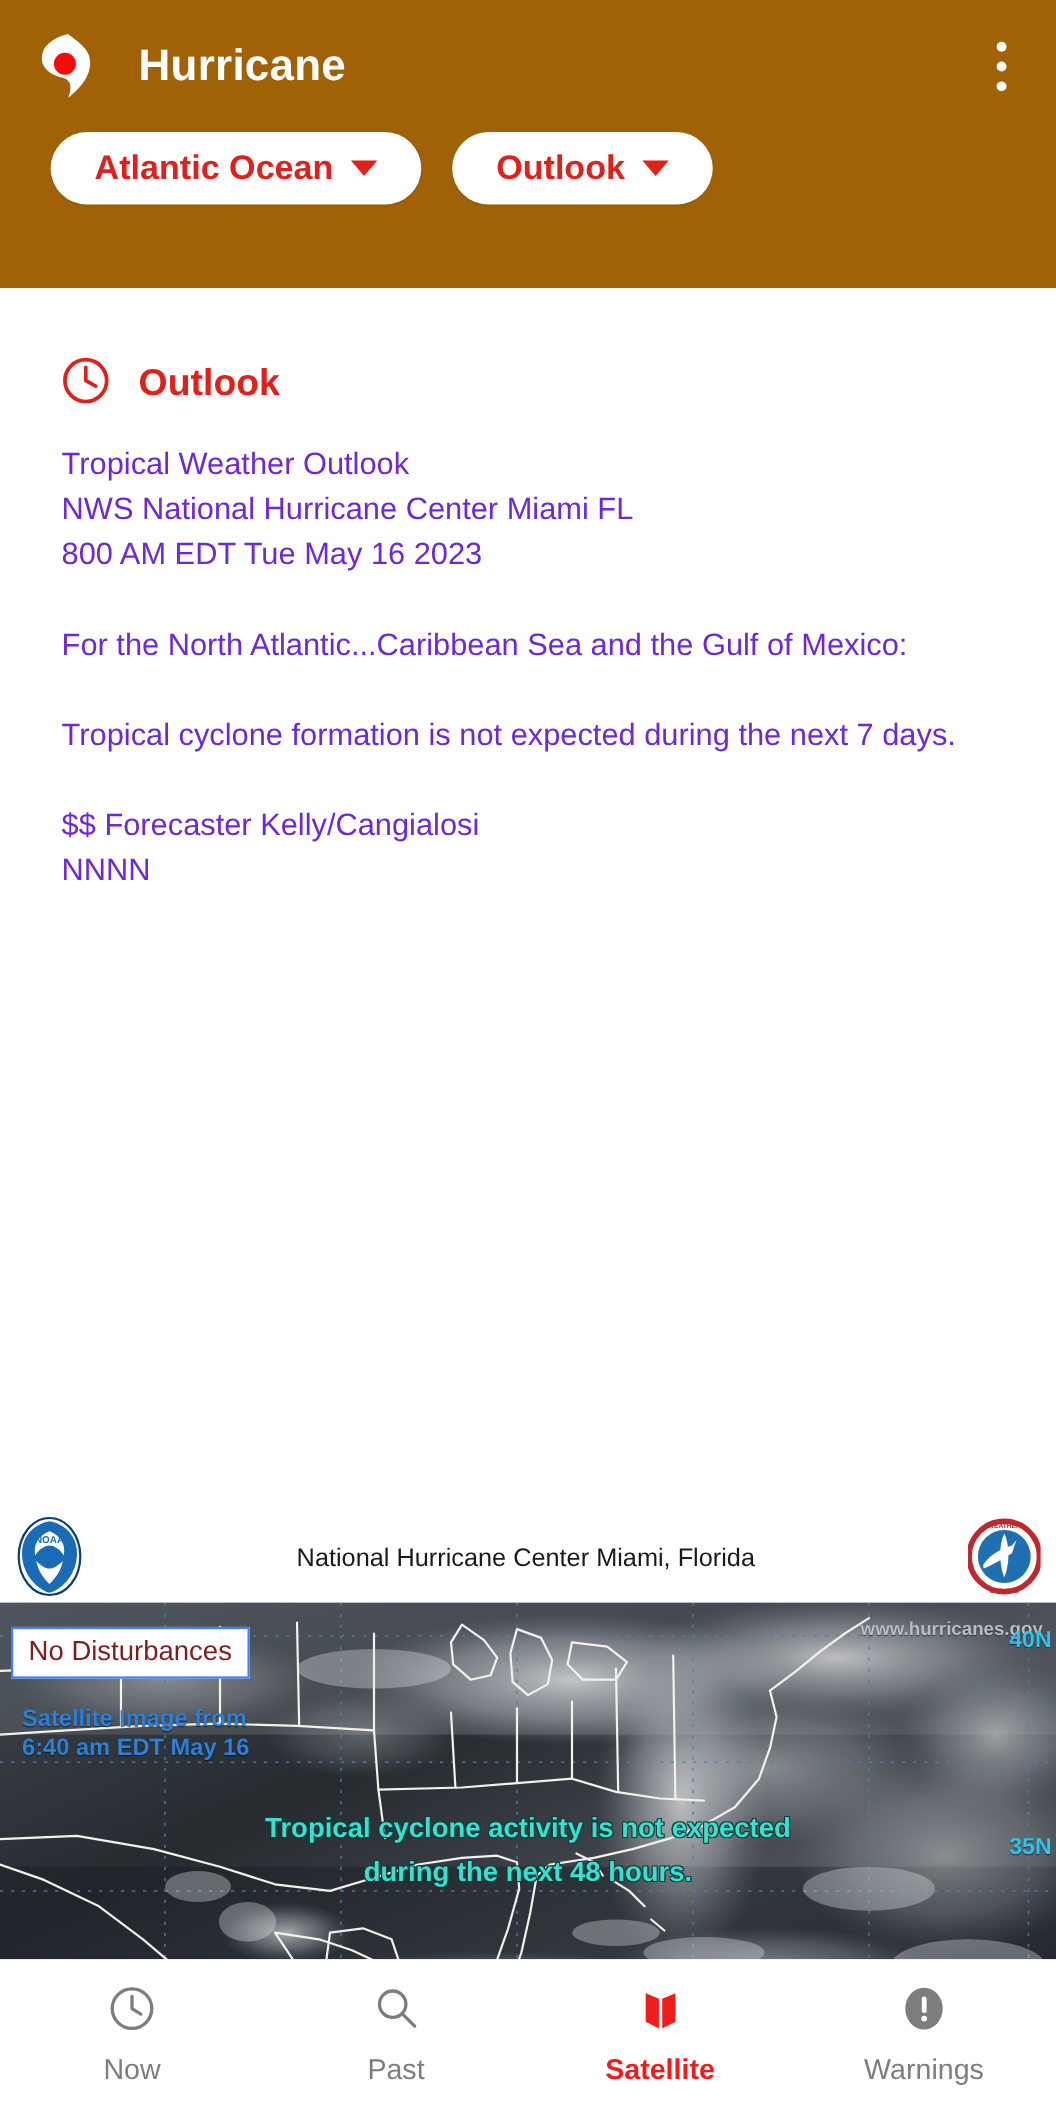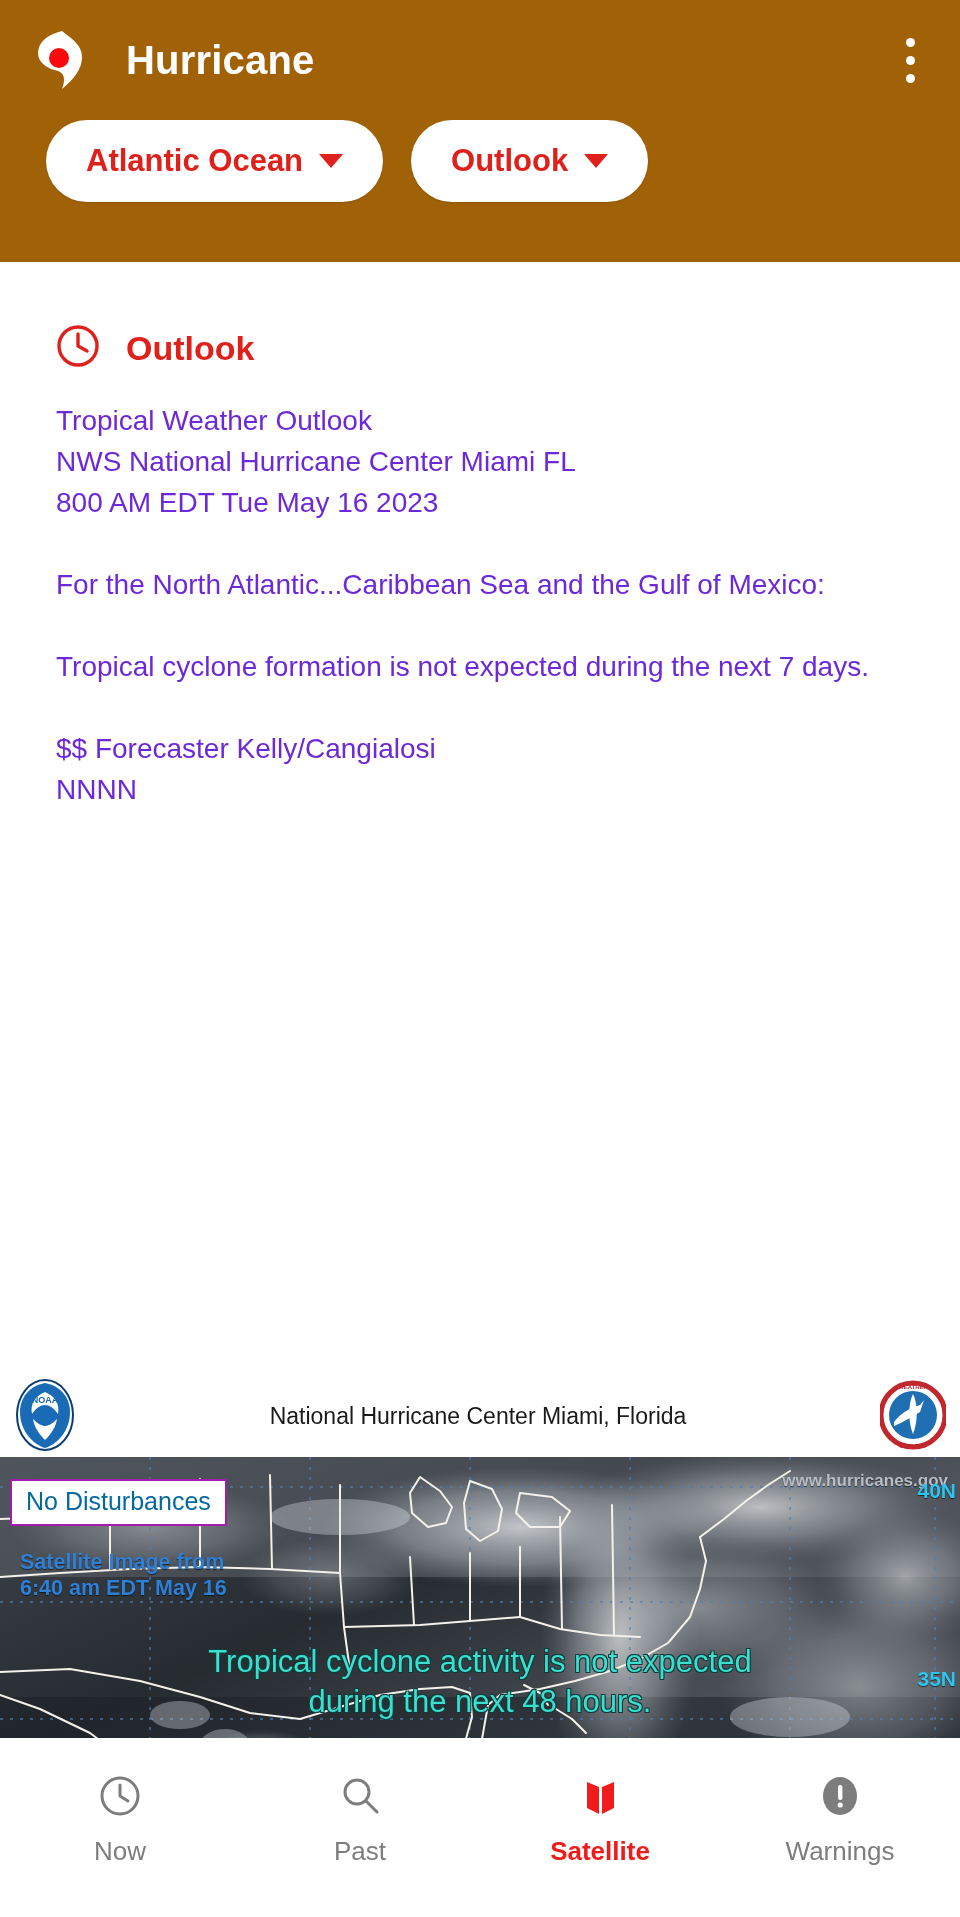--- a/index.html
+++ b/index.html
@@ -39,21 +39,21 @@
     align-items:center; justify-content:center;
     gap:9px;
     cursor:pointer;
   }
   .overflow i { display:block; width:9px; height:9px; border-radius:50%; background:#fff; }
 
   .chip-row { display:flex; gap:28px; padding:0 0 0 46px; align-items:center; }
   .chip {
     background:#fff;
     border-radius:42px;
-    height:82px;
+    height:66px;
     display:flex; align-items:center; justify-content:space-between;
     gap:16px;
     padding:0 40px;
     cursor:pointer;
     box-shadow:0 1px 2px rgba(0,0,0,0.13);
   }
   .chip-label { color:#e0201a; font-size:31px; font-weight:bold; white-space:nowrap; }
   .caret { width:0; height:0; border-left:12px solid transparent; border-right:12px solid transparent; border-top:14px solid #e0201a; }
 
   
@@ -91,60 +91,60 @@
   .map {
     position:relative;
     height:430px;
     overflow:hidden;
     background:#2e3338;
   }
   .map-img { position:absolute; inset:0; }
 
   .disturb-box {
     position:absolute; left:10px; top:22px;
-    background:#fff; border:2px solid #a21caf;
+    background:#fff; border:2px solid #3b82f6;
     padding:6px 14px 8px;
-    font-size:25px; color:#0369a1;
+    font-size:25px; color:#7f1d1d;
     z-index:6;
   }
   .sat-note {
     position:absolute; left:20px; top:92px;
     color:#2e7fd6; font-size:21.5px; font-weight:bold;
     line-height:26px; z-index:6;
     text-shadow:0 1px 1px rgba(0,0,0,0.6);
   }
   .map-url {
     position:absolute; right:12px; top:14px;
     color:#b8bec6; font-size:17px; font-weight:bold; z-index:6;
     text-shadow:0 1px 1px rgba(0,0,0,0.55);
   }
   .banner-text {
     position:absolute; left:0; right:0; top:185px;
     text-align:center; z-index:6;
-    color:#3bdfd0; font-size:31px; font-weight:normal; line-height:40px;
+    color:#3bdfd0; font-size:25px; font-weight:bold; line-height:40px;
     text-shadow:1px 1px 0 #0d3c3a, -1px 1px 0 #0d3c3a, 1px -1px 0 #0d3c3a, -1px -1px 0 #0d3c3a;
   }
   .lat-label { position:absolute; right:4px; color:#2fc4f0; font-size:21px; font-weight:bold; z-index:6;
     text-shadow:0 1px 1px rgba(0,0,0,0.6); }
 
   
   .ad {
     position:absolute; left:0; right:0; top:1640px;
     height:124px;
     background:#fff;
     border-bottom:1px solid #e2e2e2;
     display:flex; align-items:center;
     padding:0 22px 0 14px;
   }
   .ad-marks { width:36px; flex:0 0 auto; position:relative; height:100%; }
 
   
   .bottomnav {
-    position:absolute; left:0; right:0; bottom:16px;
-    height:163px;
+    position:absolute; left:0; right:0; bottom:0;
+    height:136px;
     background:#fff;
     display:flex;
     text-align:right;
   }
   .navitem {
     flex:1 1 0;
     display:flex; flex-direction:column; align-items:center; justify-content:center;
     gap:16px; cursor:pointer;
   }
   .navicon { height:48px; display:flex; align-items:center; justify-content:center; }

